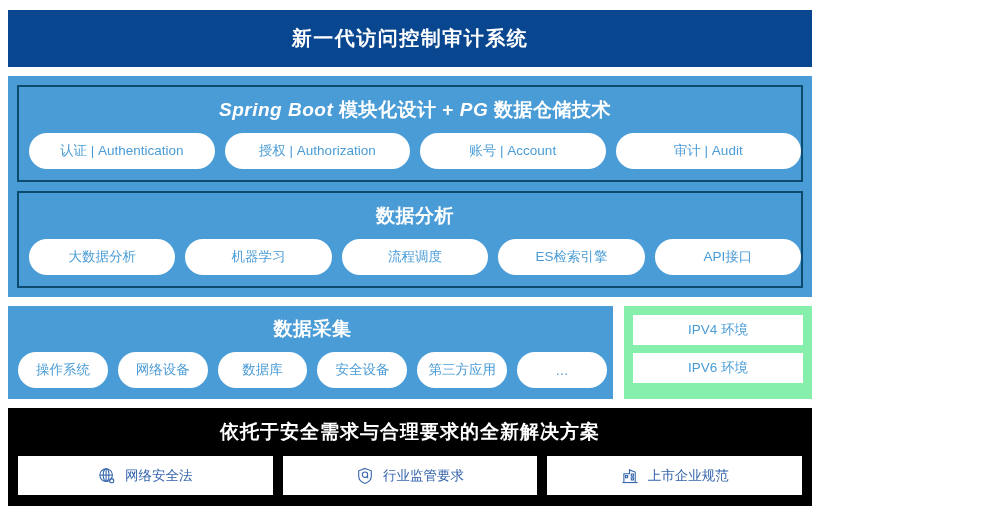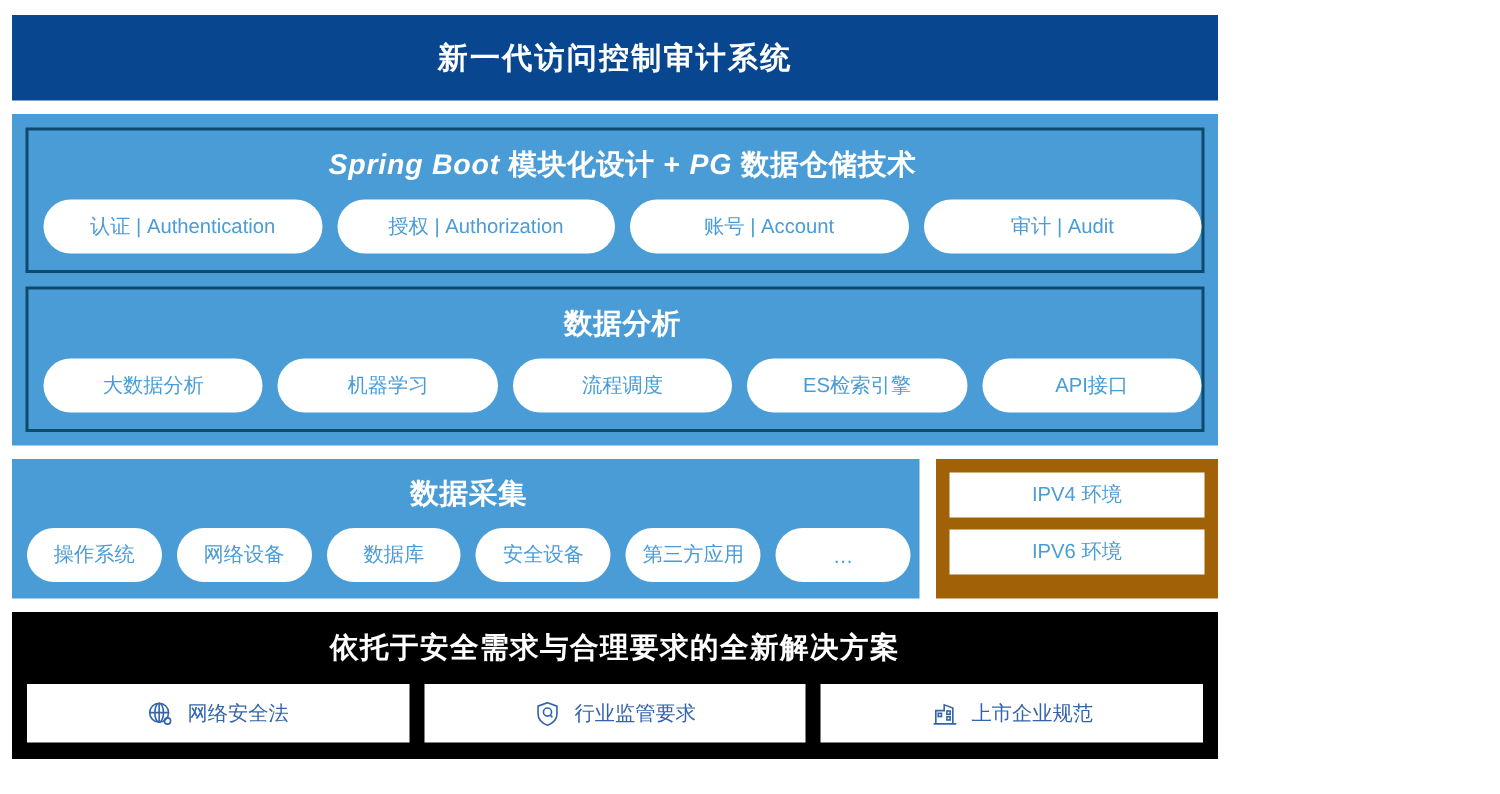--- a/index.html
+++ b/index.html
@@ -100,21 +100,21 @@
   .collect-title {
     text-align: center;
     color: #ffffff;
     font-size: 19px;
     font-weight: bold;
     padding: 3px 0 10px 0;
     letter-spacing: 0.5px;
   }
   .env-panel {
     flex: 0 0 188px;
-    background: #a16207;
+    background: #86efac;
     padding: 9px;
     display: flex;
     flex-direction: column;
     gap: 8px;
     box-sizing: border-box;
   }
   .env-chip {
     background: #ffffff;
     height: 30px;
     display: flex;

